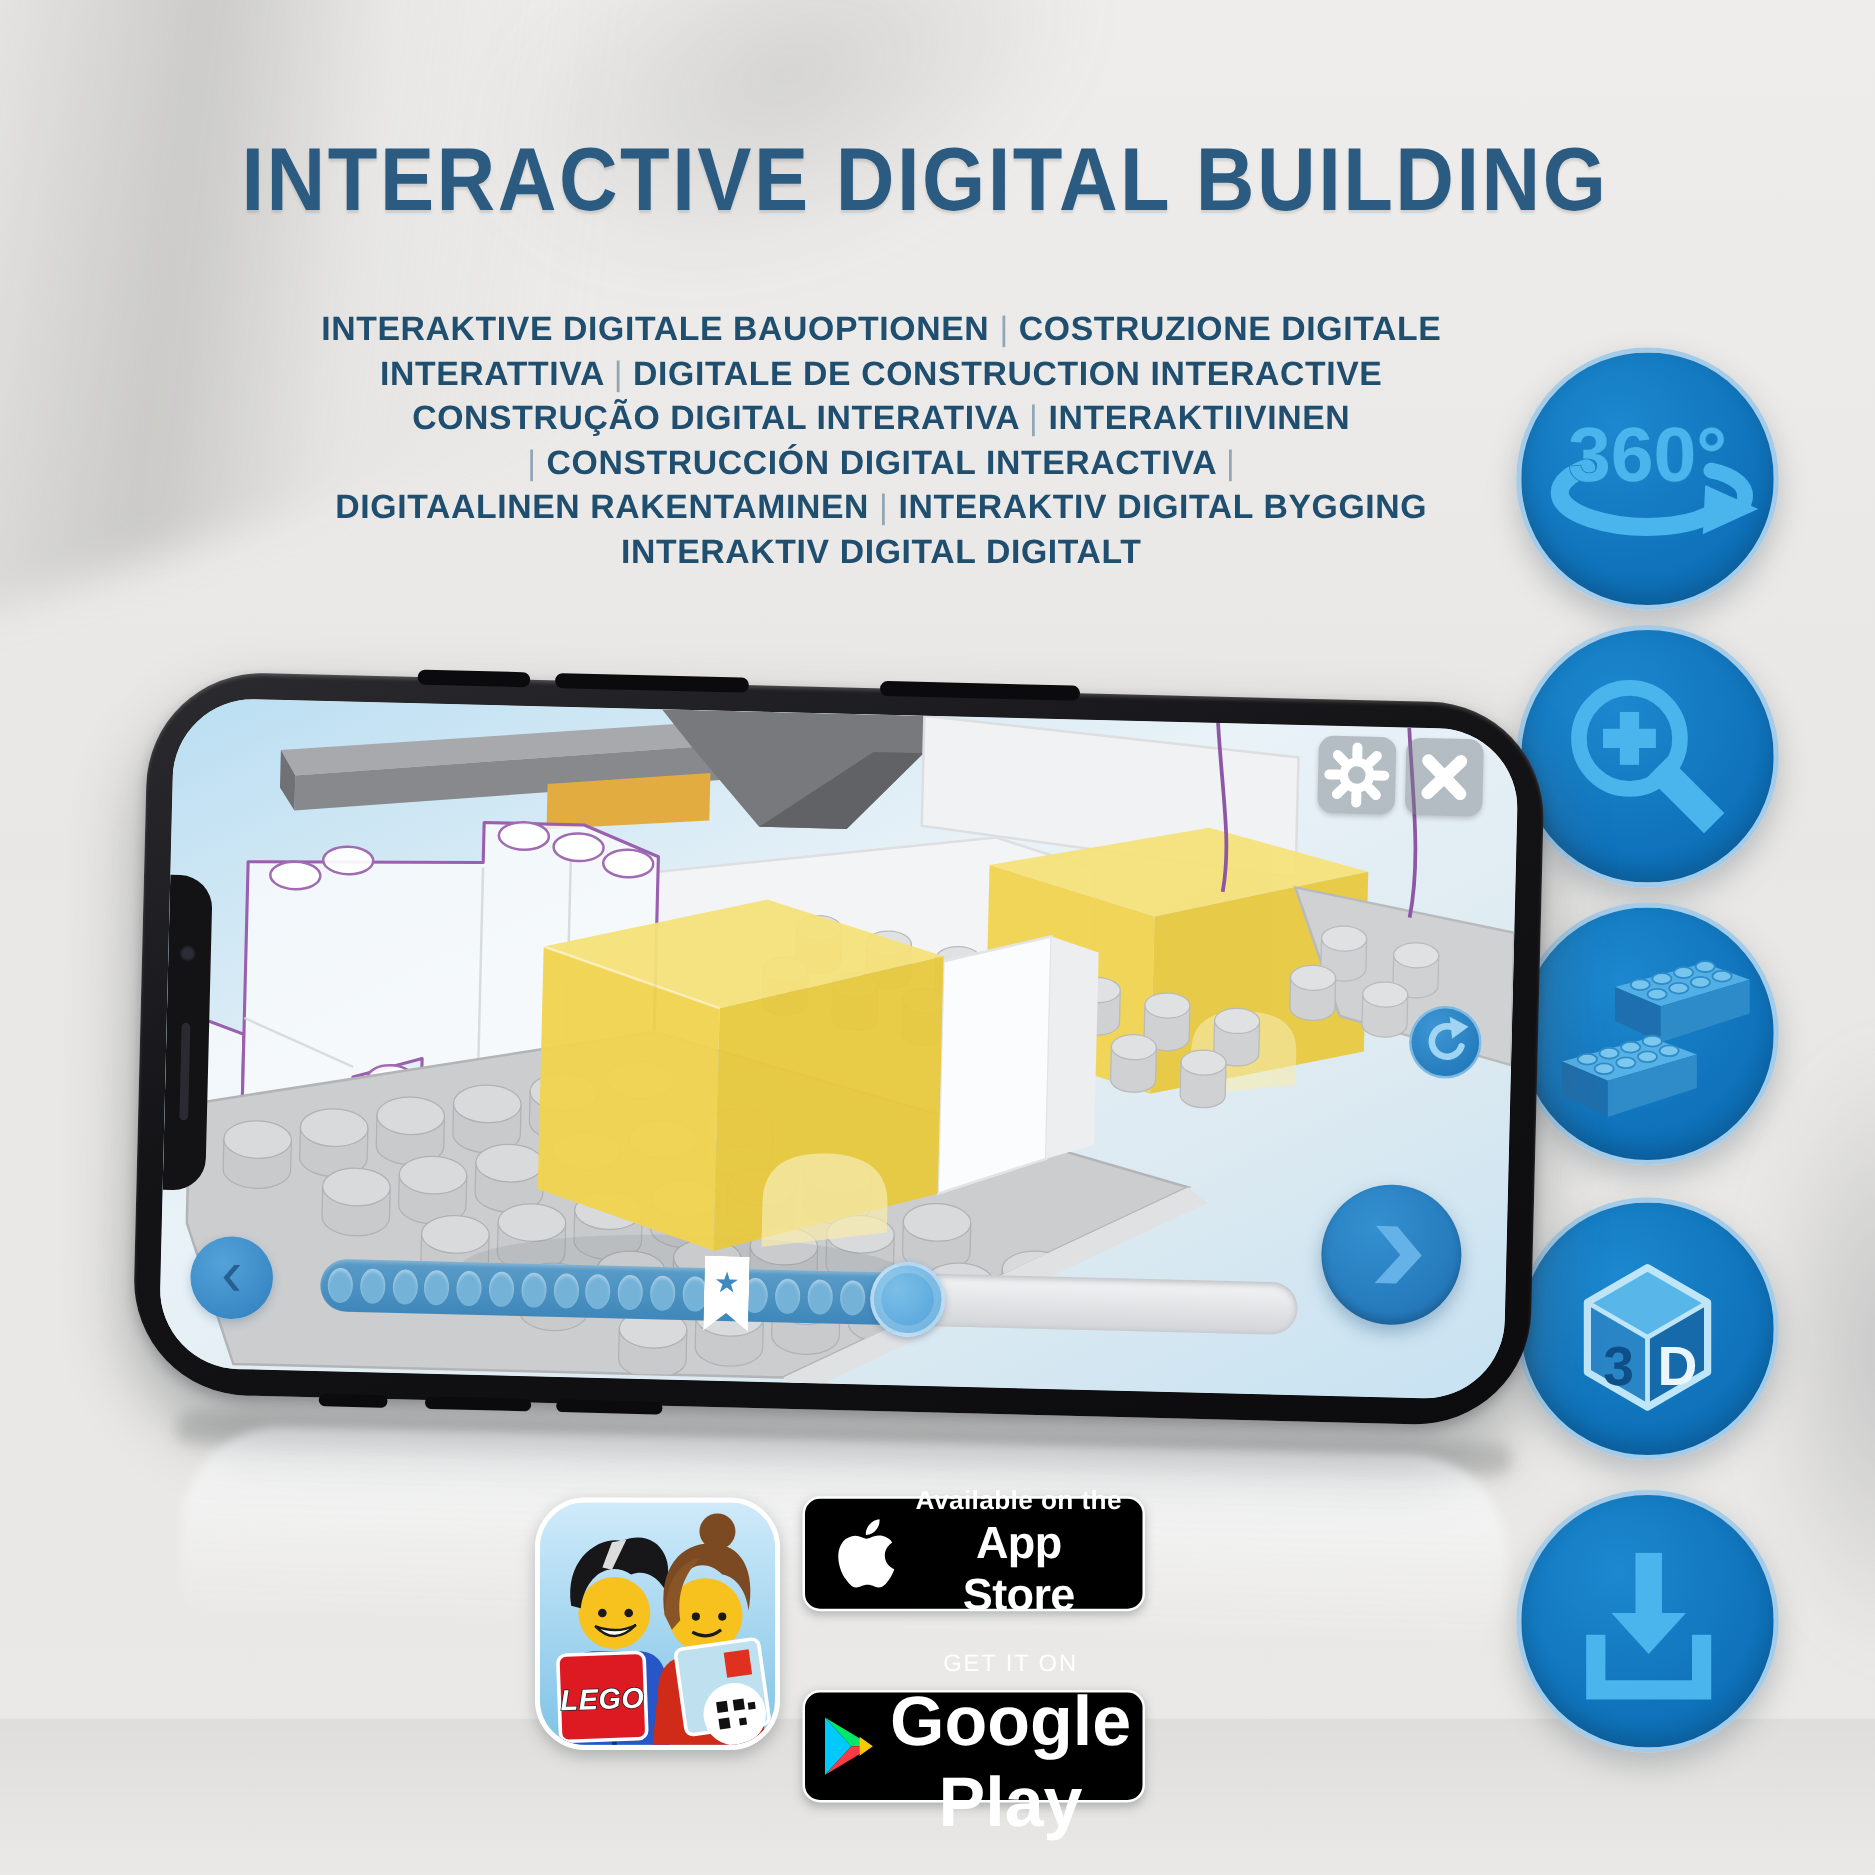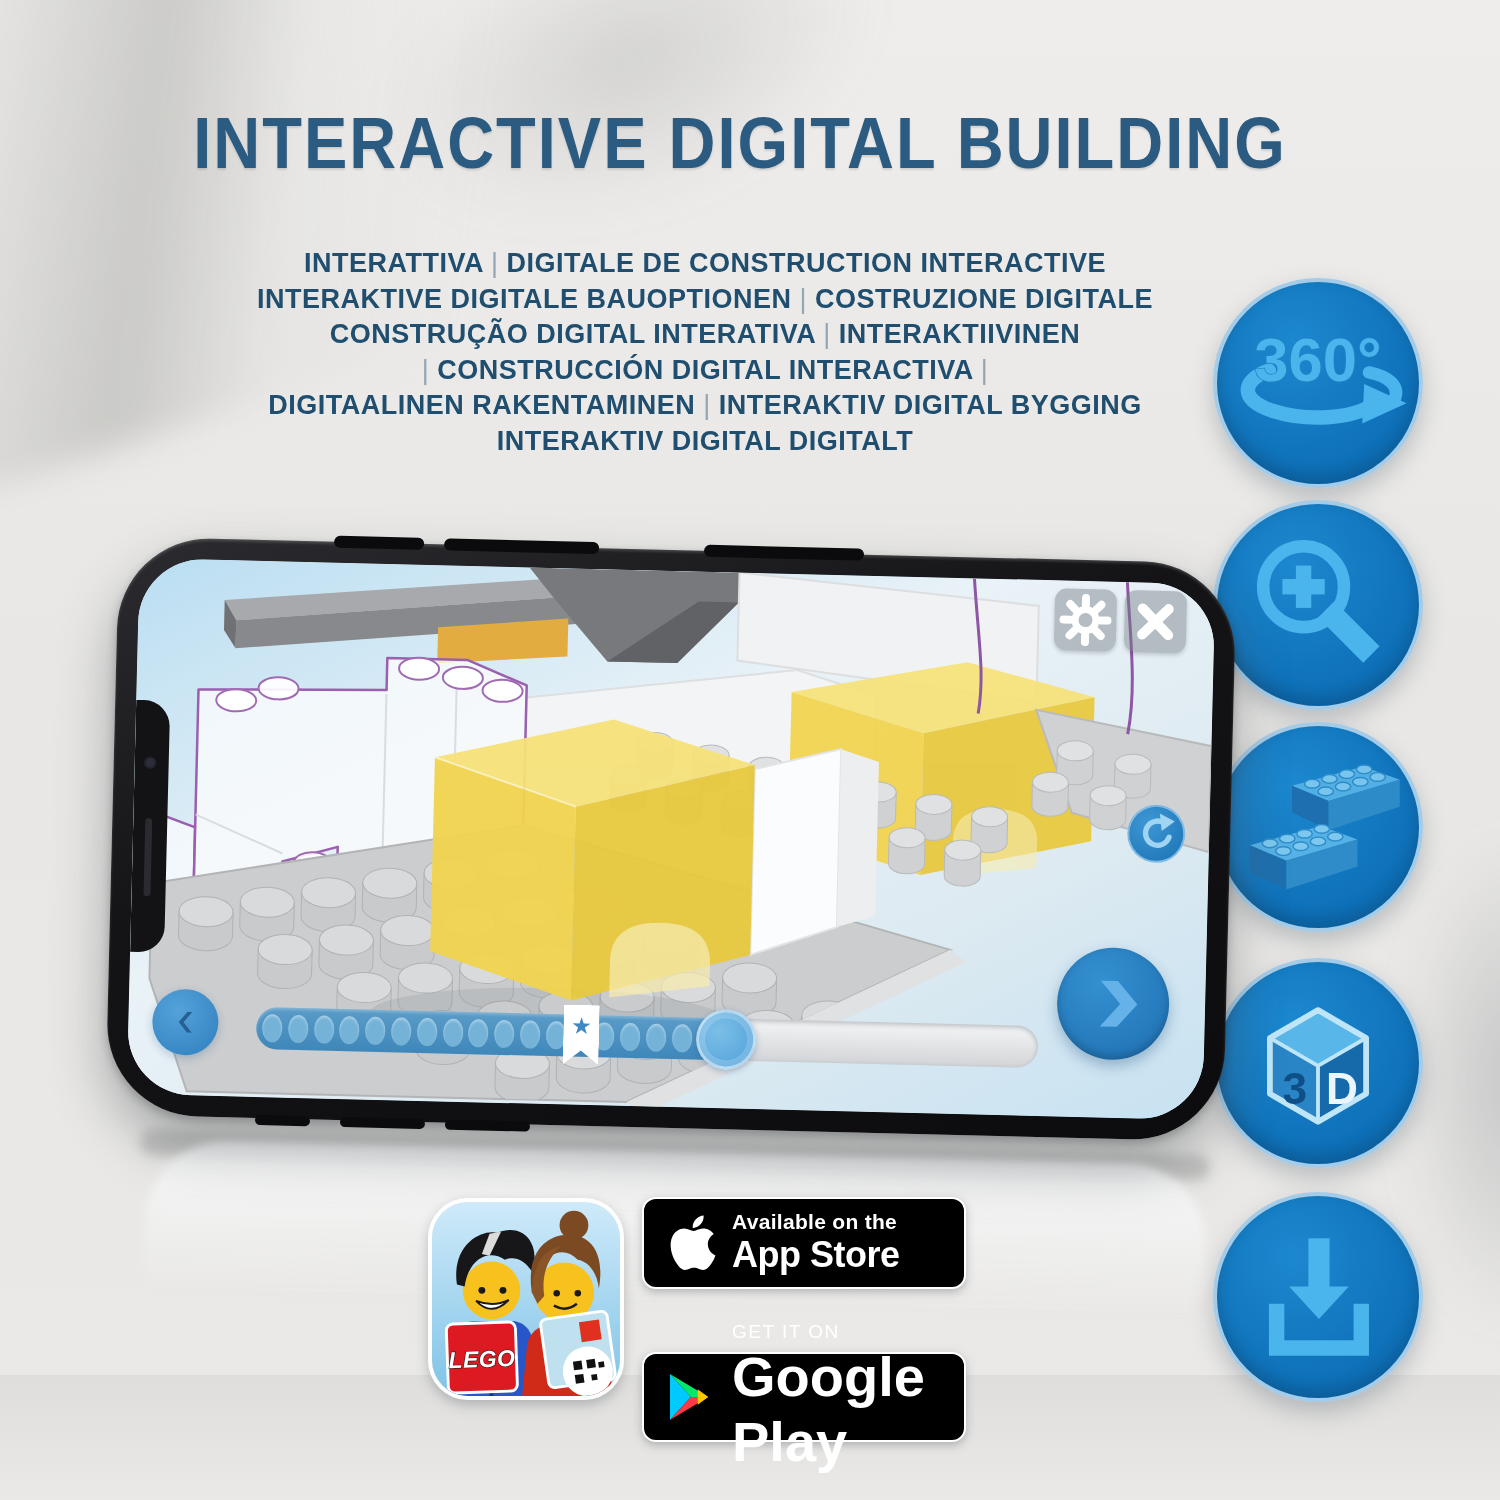--- a/index.html
+++ b/index.html
@@ -22,21 +22,21 @@
   .title { position:absolute; top:106px; left:0; width:1480px; text-align:center;
     font-size:65px; font-weight:800; letter-spacing:2px; color:#2b5b80;
     transform:scaleY(1.1); text-shadow:0 2px 2px rgba(0,0,0,.12); }
   .subtitle { position:absolute; top:246px; left:155px; width:1100px; text-align:center;
     font-size:27px; font-weight:700; line-height:35.5px; letter-spacing:.5px; color:#204e6f; }
   .subtitle .sep { color:#92a6b4; font-weight:400; }
 
   
   .fcircle { position:absolute; left:1213px; width:210px; height:210px; border-radius:50%;
     background:radial-gradient(circle at 38% 30%, #1c88cf, #0e70b8 70%);
-    border:4px solid #a4cbe7; display:flex; align-items:center; justify-content:center;
+    border:4px solid #a4cbe7; display:flex; align-items:flex-start; justify-content:center;
     box-shadow:0 10px 22px rgba(100,110,120,.35), inset 0 -8px 16px rgba(0,0,0,.18); }
   .fcircle svg { display:block; }
   svg text { font-family:"Liberation Sans", sans-serif; }
 
   
   .phone { position:absolute; left:112px; top:550px; width:1118px; height:578px;
     transform:rotate(1.4deg); }
   .phone-body { position:absolute; inset:0; border-radius:92px;
     background:linear-gradient(160deg,#2c2c30,#141417 40%,#0c0c0e);
     box-shadow:0 28px 55px rgba(80,86,92,.45), 0 4px 10px rgba(0,0,0,.25), inset 0 2px 3px rgba(255,255,255,.18); }
@@ -83,23 +83,23 @@
   
   .reflection-dark { position:absolute; left:140px; top:1142px; width:1070px; height:26px;
     background:rgba(60,62,66,.22); border-radius:40px; filter:blur(6px); transform:rotate(1.4deg); }
   .reflection { position:absolute; left:145px; top:1152px; width:1060px; height:190px;
     background:linear-gradient(180deg, rgba(250,251,252,.85), rgba(236,235,233,0) 80%);
     border-radius:80px; filter:blur(4px); transform:rotate(1.4deg); }
 
   
   .app-icon { position:absolute; left:428px; top:1198px; width:196px; height:202px; border-radius:40px;
     overflow:hidden; border:4px solid rgba(255,255,255,.92); box-shadow:0 5px 12px rgba(120,125,130,.45); }
-  .badge { position:absolute; left:642px; width:324px; background:#000; border-radius:14px;
+  .badge { position:absolute; left:642px; width:274px; background:#000; border-radius:14px;
     border:2px solid #fff; box-shadow:0 3px 8px rgba(120,125,130,.5);
-    display:flex; align-items:center; color:#fff; padding:0 16px; }
+    display:flex; align-items:center; color:#fff; padding:0 16px;text-align:center; }
   .badge-appstore { top:1197px; height:92px; }
   .badge-gplay { top:1352px; height:90px; }
   .badge .logo { width:62px; display:flex; justify-content:center; }
   .badge .txt { flex:1; padding-left:10px; }
   .badge-appstore .l1 { font-size:21px; font-weight:600; letter-spacing:.3px; }
   .badge-appstore .l2 { font-size:36px; font-weight:600; letter-spacing:-.5px; margin-top:0px; }
   .badge-gplay .l1 { font-size:19px; font-weight:500; letter-spacing:1.5px; }
   .badge-gplay .l2 { font-size:56px; font-weight:600; letter-spacing:0px; margin-top:1px; }
 </style>
 </head>
@@ -108,22 +108,22 @@
 <div class="stage">
 
   <div class="streak1"></div>
   <div class="streak2"></div>
   <div class="blob-right"></div>
   <div class="floor-shade"></div>
 
   <div class="title">INTERACTIVE DIGITAL BUILDING</div>
 
   <div class="subtitle">
+    <div class="subtitle-line">INTERAKTIVE DIGITALE BAUOPTIONEN <span class="sep">|</span> COSTRUZIONE DIGITALE</div>
     <div class="subtitle-line">INTERATTIVA <span class="sep">|</span> DIGITALE DE CONSTRUCTION INTERACTIVE</div>
-    <div class="subtitle-line">INTERAKTIVE DIGITALE BAUOPTIONEN <span class="sep">|</span> COSTRUZIONE DIGITALE</div>
     <div class="subtitle-line">CONSTRUÇÃO DIGITAL INTERATIVA <span class="sep">|</span> INTERAKTIIVINEN</div>
     <div class="subtitle-line"><span class="sep">|</span> CONSTRUCCIÓN DIGITAL INTERACTIVA <span class="sep">|</span></div>
     <div class="subtitle-line">DIGITAALINEN RAKENTAMINEN <span class="sep">|</span> INTERAKTIV DIGITAL BYGGING</div>
     <div class="subtitle-line">INTERAKTIV DIGITAL DIGITALT</div>
   </div>
 
   <div class="fcircle" style="top:278px">
     <svg width="210" height="210" viewBox="0 0 210 210">
       <path d="M 54,92 C 26,102 22,122 58,134 C 92,145 140,143 163,127" fill="none" stroke="#4ab4ec" stroke-width="15" stroke-linecap="round"></path>
       <path d="M 158,94 C 178,98 190,108 185,121" fill="none" stroke="#4ab4ec" stroke-width="13" stroke-linecap="round"></path>

